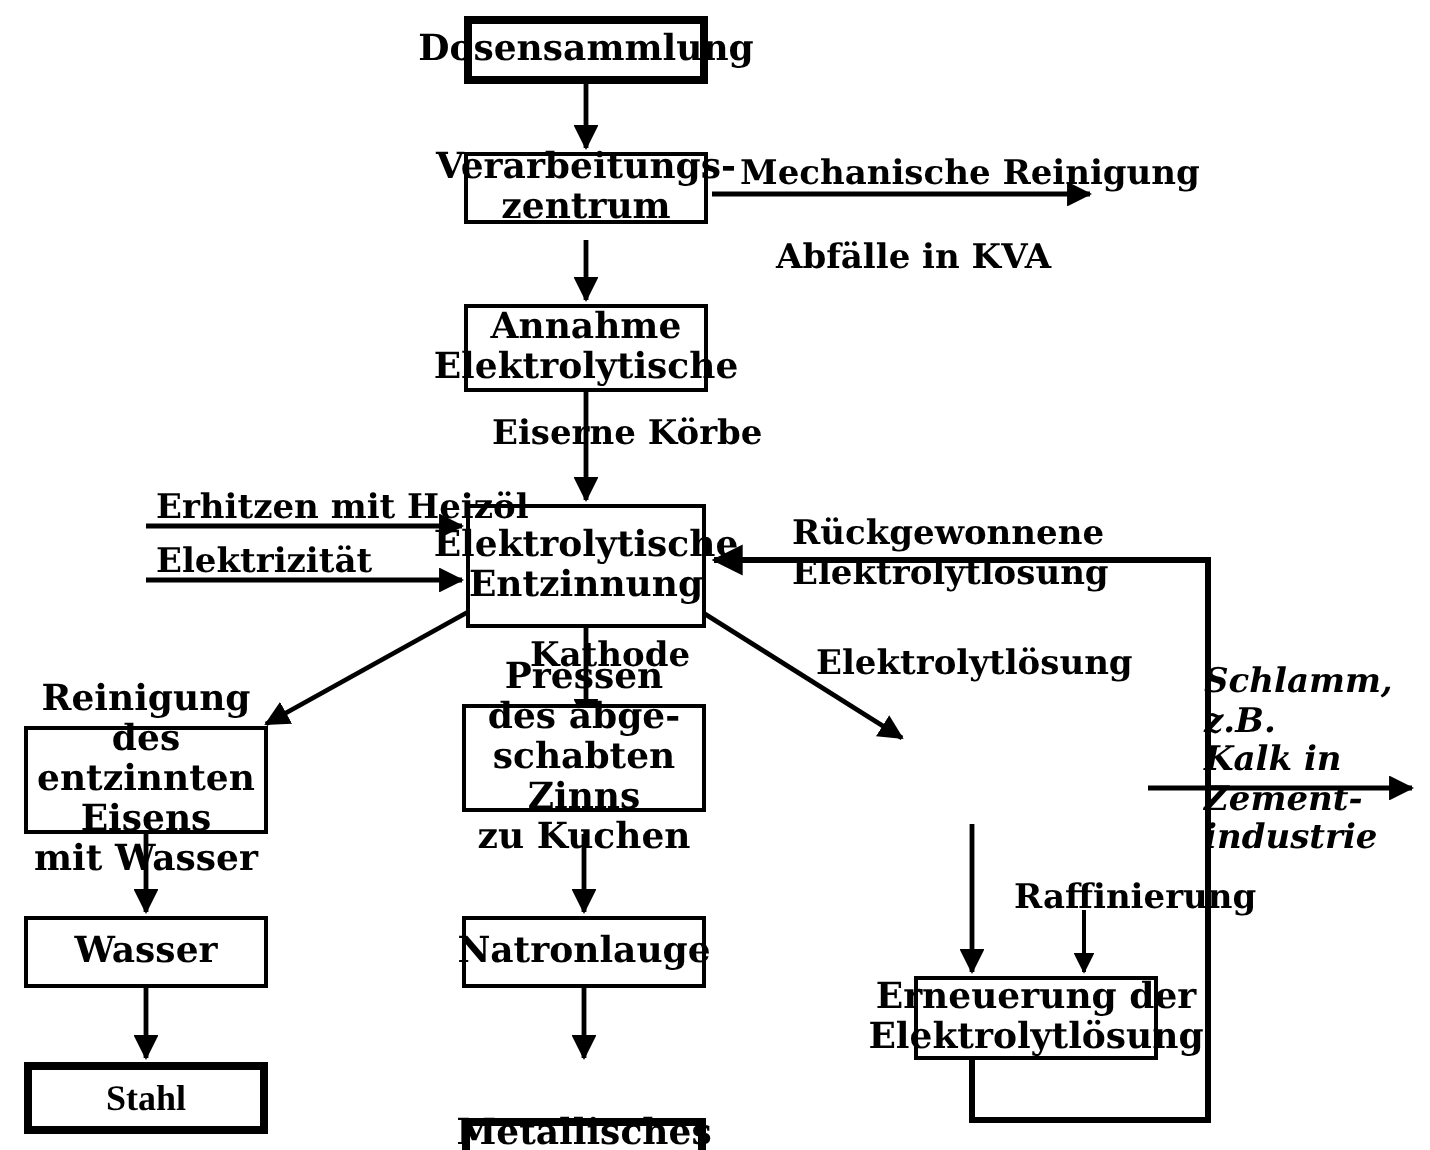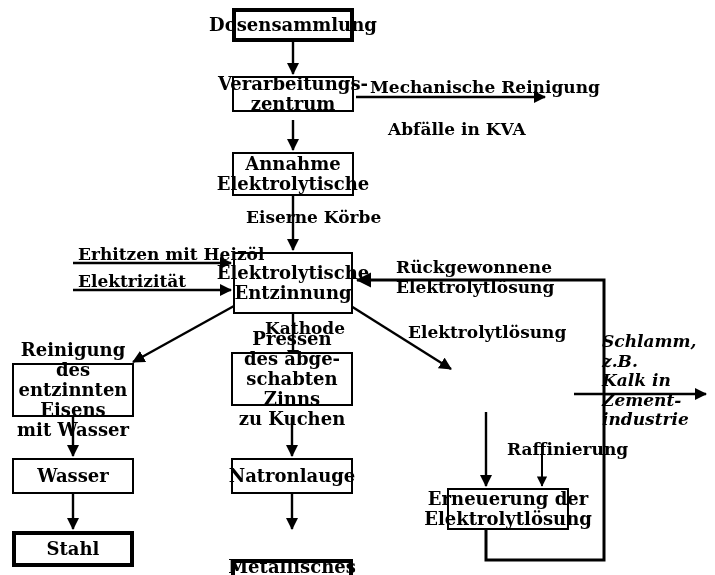--- a/index.html
+++ b/index.html
@@ -126,24 +126,24 @@
 
   <div class="node" style="left:231px; top:352px; width:122px; height:54px;">Pressen des abge-
 schabten Zinns
 zu Kuchen</div>
 
 
   <div class="node" style="left:12px; top:458px; width:122px; height:36px;">Wasser</div>
 
   <div class="node" style="left:231px; top:458px; width:122px; height:36px;">Natronlauge</div>
 
-  <div class="node" style="left:447px; top:488px; width:122px; height:42px;">Erneuerung der
+  <div class="node" style="left:457px; top:488px; width:122px; height:42px;">Erneuerung der
 Elektrolytlösung</div>
 
-  <div class="node thick" style="left:12px; top:531px; width:122px; height:36px;">Stahl</div>
+  <div class="node thick" style="left:12px; top:531px; width:122px; height:36px;font-family:Liberation Serif, serif;">Stahl</div>
 
   <div class="node thick" style="left:231px; top:531px; width:122px; height:36px;margin-top:28px;">Metallisches Zinn</div>
 
   <div class="edge-label left" style="left:370px; top:78px;">Mechanische Reinigung</div>
 
   <div class="edge-label left" style="left:388px; top:120px;">Abfälle in KVA</div>
 
   <div class="edge-label left" style="left:246px; top:208px;">Eiserne Körbe</div>
 
   <div class="edge-label left" style="left:78px; top:245px;">Erhitzen mit Heizöl</div>

